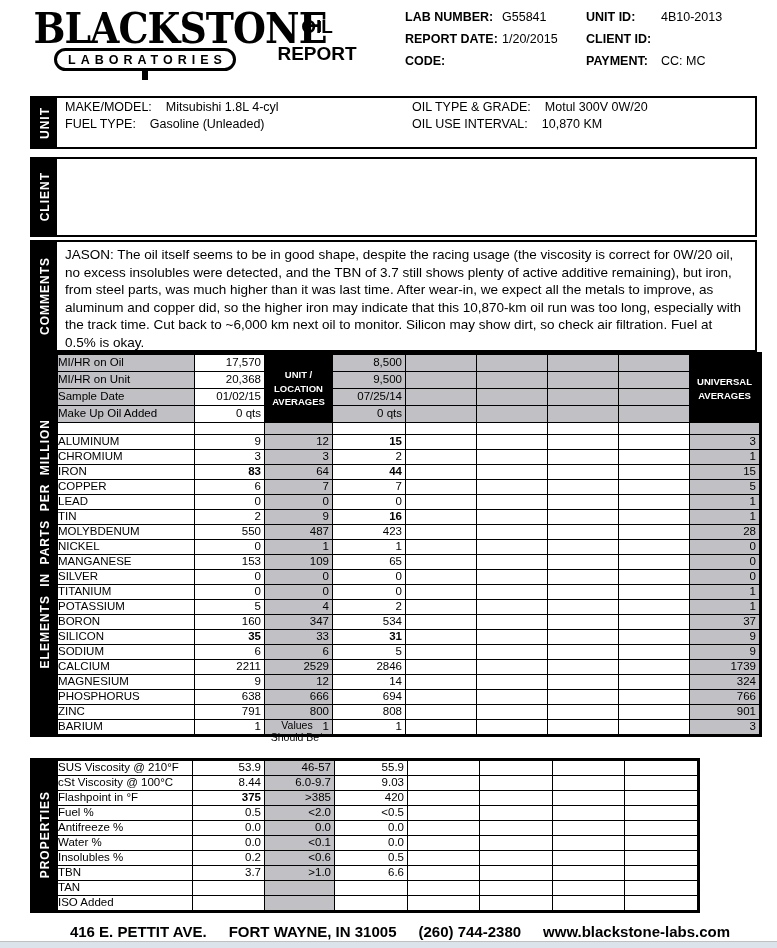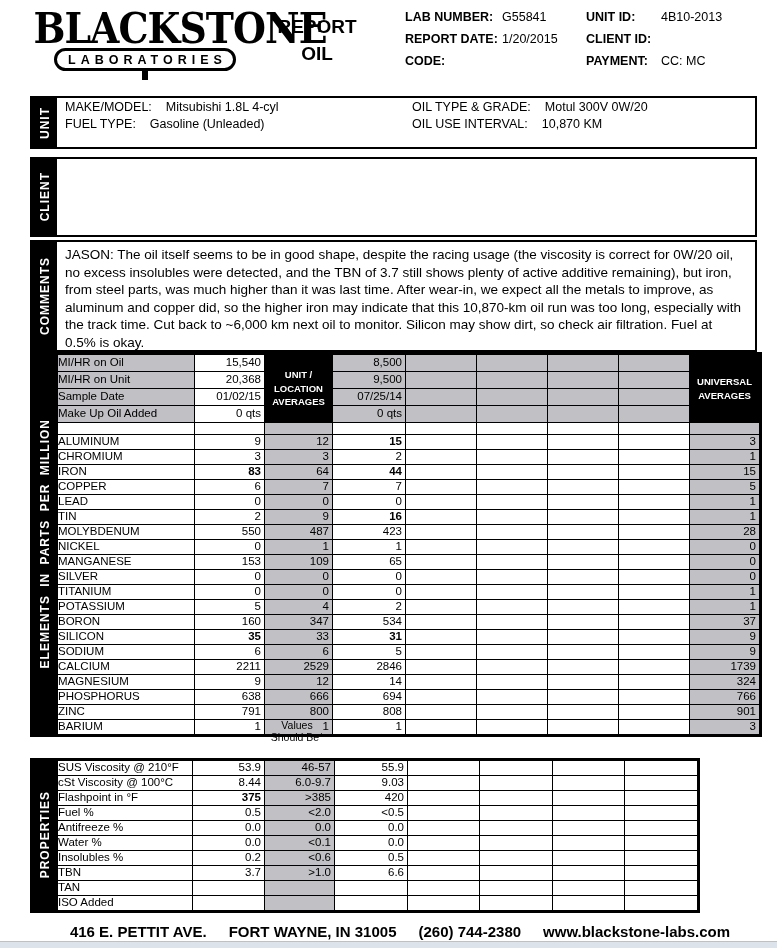--- a/index.html
+++ b/index.html
@@ -65,22 +65,22 @@
 
 <div class="page">
 
   <div class="logo">
     <div class="logo-main">BLACKSTONE</div>
     <div class="logo-pill">LABORATORIES</div>
     <div class="logo-tail"></div>
   </div>
 
   <div class="report-title">
+    <div>OIL</div>
     <div>REPORT</div>
-    <div>OIL</div>
   </div>
 
   <div class="hfields hfields-left">
     <div class="row"><span class="lab">LAB NUMBER:</span><span>G55841</span></div>
     <div class="row"><span class="lab">REPORT DATE:</span><span>1/20/2015</span></div>
     <div class="row"><span class="lab">CODE:</span><span></span></div>
   </div>
 
   <div class="hfields hfields-right">
     <div class="row"><span class="lab">UNIT ID:</span><span>4B10-2013</span></div>
@@ -127,21 +127,21 @@
           <col style="width:71px">
           <col style="width:71px">
           <col style="width:71px">
         <col style="width:71px">
           <col style="width:70px">
       </colgroup>
       <tbody>
           <tr class="meta">
             <td class="sidebar" rowspan="25"><span class="vtext">ELEMENTS IN PARTS PER MILLION</span></td>
             <td class="lbl g">MI/HR on Oil</td>
-            <td class="num">15,540</td>
+            <td class="num">17,570</td>
             <td class="blackhead" rowspan="4">UNIT /<br>LOCATION<br>AVERAGES</td>
             <td class="num g">8,500</td>
             <td class="g"></td>
             <td class="g"></td>
             <td class="g"></td>
             <td class="g"></td>
             <td class="blackhead" rowspan="4">UNIVERSAL<br>AVERAGES</td>
           </tr>
           <tr class="meta">
             <td class="lbl g">MI/HR on Unit</td>

